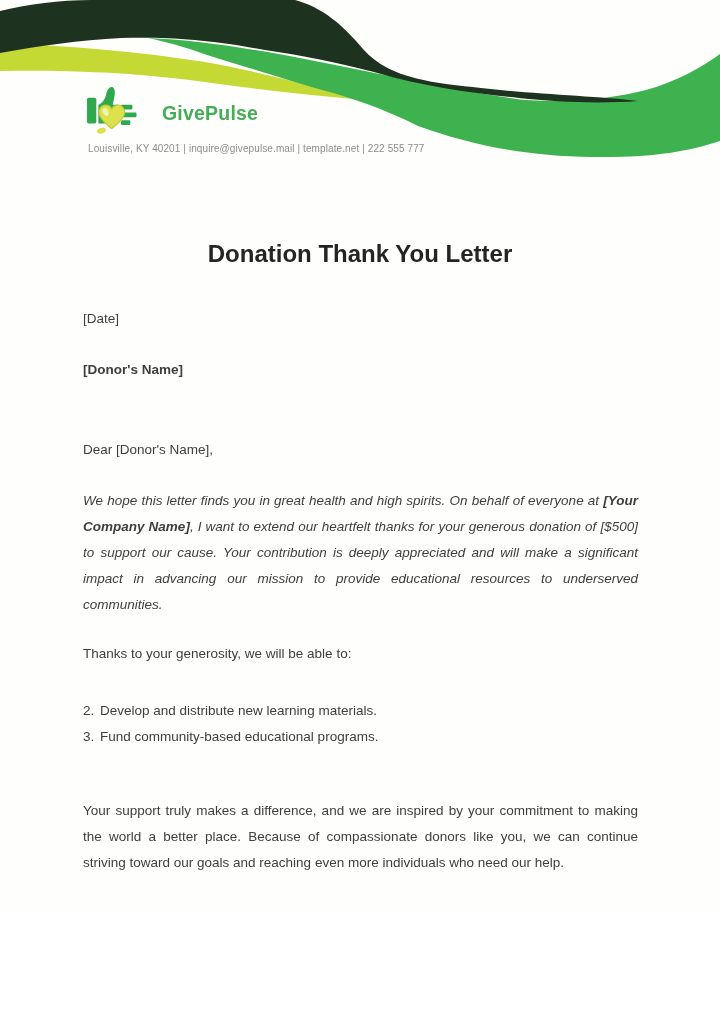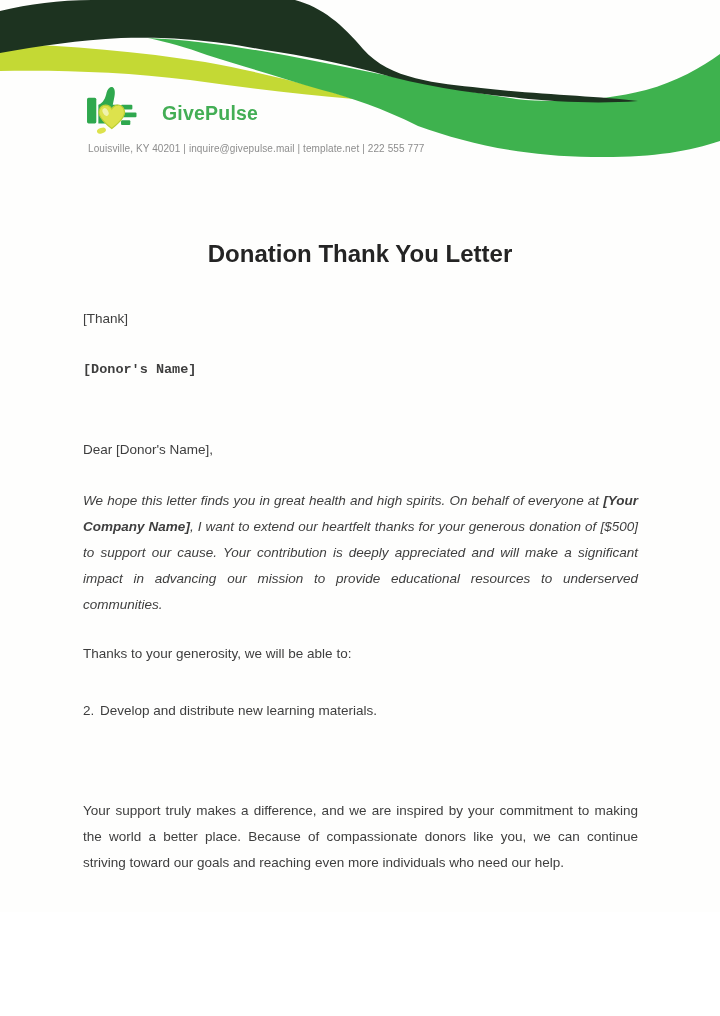--- a/index.html
+++ b/index.html
@@ -28,21 +28,21 @@
   .letter .block{
     position:absolute;left:83px;width:555px;
     font-size:13.5px;line-height:26px;color:#3e3e3e;
   }
   .title{
     position:absolute;top:240px;left:0;width:720px;
     text-align:center;font-size:24px;line-height:28px;
     font-weight:bold;color:#242424;
   }
   .date-line{top:306px;}
-  .recipient{top:357px;font-family:Liberation Mono, monospace;}
+  .recipient{top:357px;}
   .recipient .bold{font-weight:bold;}
   .salutation{top:437px;}
   .para-thanks{top:488px;text-align:justify;font-style:italic;}
   .para-thanks strong{font-weight:bold;}
   .list-intro{top:641px;}
   .benefits{top:698px;list-style:none;}
   .benefits li{line-height:26px;}
   .benefits .num{display:inline-block;min-width:13px;margin-right:4px;}
   .para-support{top:798px;text-align:justify;}
 </style>
@@ -87,37 +87,38 @@
       </svg>
       <span class="brand-name" style="color: rgb(67, 174, 85);">GivePulse</span>
     </div>
 
     <div class="contact-line" style="color: rgb(141, 141, 141); margin-top: 8px;">Louisville, KY 40201 | inquire@givepulse.mail | template.net | 222 555 777</div>
   </header>
 
   <main class="letter">
     <h1 class="title">Donation Thank You Letter</h1>
 
-    <p class="block date-line">[Thank]</p>
+    <p class="block date-line">[Date]</p>
 
     <div class="block recipient">
       <p class="bold">[Donor's Name]</p>
     </div>
 
     <p class="block salutation">Dear [Donor's Name],</p>
 
     <p class="block para-thanks">
       <span>We hope this letter finds you in great health and high spirits. On behalf of everyone at </span><strong>[Your Company Name]</strong><span>, I want to extend our heartfelt thanks for your generous donation of [$500] to support our cause. Your contribution is deeply appreciated and will make a significant impact in advancing our mission to provide educational resources to underserved communities.</span>
     </p>
 
     <p class="block list-intro">Thanks to your generosity, we will be able to:</p>
 
     <ol class="block benefits">
 
 
         <li><span class="num">2.</span><span>Develop and distribute new learning materials.</span></li>
 
+        <li><span class="num">3.</span><span>Fund community-based educational programs.</span></li>
       </ol>
 
     <p class="block para-support">Your support truly makes a difference, and we are inspired by your commitment to making the world a better place. Because of compassionate donors like you, we can continue striving toward our goals and reaching even more individuals who need our help.</p>
   </main>
 
 </div>
 
 </body></html>

